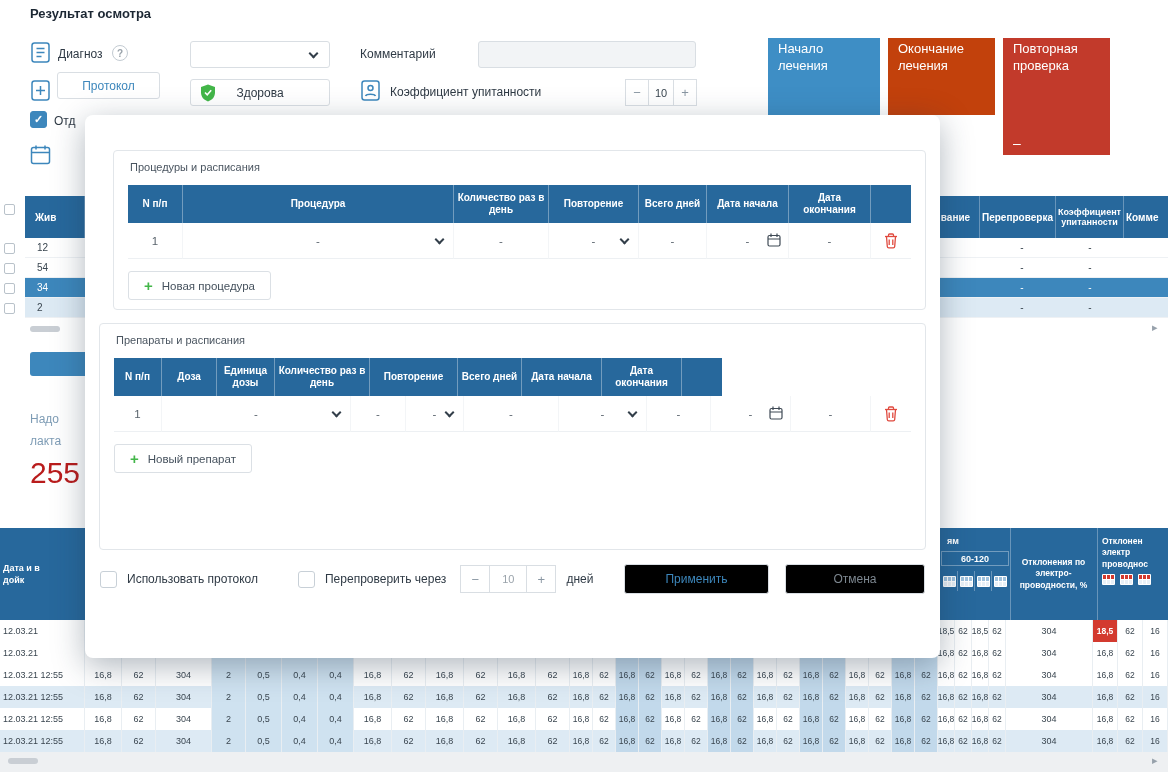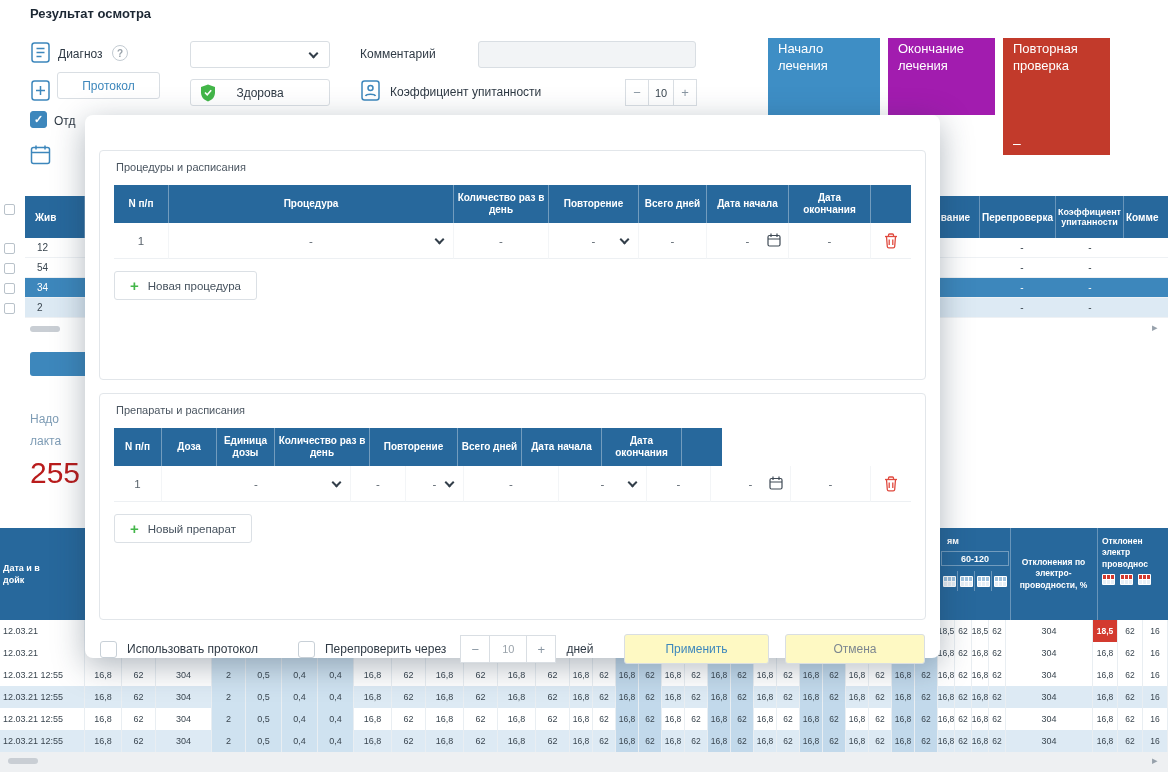--- a/index.html
+++ b/index.html
@@ -30,21 +30,21 @@
   .step-btn+ .step-val, .step-val + .step-btn{margin-left:-1px;}
   .step-val{width:26px;border:1px solid #d9dee3;display:flex;align-items:center;justify-content:center;
             font-size:11px;color:#3a4650;background:#fff;}
   .checkbox{width:17px;height:17px;border:1px solid #c8d0d7;border-radius:3px;background:#fff;display:inline-flex;
             align-items:center;justify-content:center;cursor:pointer;flex:none;}
   .checkbox.checked{background:#3d87bc;border-color:#3d87bc;color:#fff;font-size:11px;font-weight:bold;}
 
   
   .card{color:#fff;font-size:13px;line-height:1.3;padding:3px 10px;cursor:pointer;}
   .card-start{left:768px;top:38px;width:112px;height:77px;background:#3e8ec5;}
-  .card-end{left:888px;top:38px;width:107px;height:77px;background:#a21caf;}
+  .card-end{left:888px;top:38px;width:107px;height:77px;background:#c2410c;}
   .card-recheck{left:1003px;top:38px;width:107px;height:117px;background:#c23a2b;
                 display:flex;flex-direction:column;justify-content:space-between;}
 
   
   .a-header{left:25px;top:196px;width:1143px;height:42px;background:#27689c;display:flex;align-items:stretch;}
   .ah{display:flex;align-items:center;justify-content:center;border-right:1px solid rgba(255,255,255,.3);
       font-weight:bold;font-size:10px;color:#fff;text-align:center;padding:2px;}
   .ac-id{flex:0 0 60px;}
   .ac-spacer{flex:1 1 auto;}
   .ac-name{flex:0 0 48px;}
@@ -104,21 +104,21 @@
   .mc-tail{width:25px;font-size:8.5px;}
   .m-row .mt-cell.hl{background:#cfe2f0;}
   .m-row .mt-cell.hl2{background:#c2d9eb;}
   .m-row .mt-cell.alert{background:#d33a2f;color:#fff;font-weight:bold;}
   .bottom-strip{left:0;top:752px;width:1168px;height:20px;background:#eef0f2;}
 
   
   .modal{left:85px;top:115px;width:855px;height:543px;background:#fff;border-radius:8px;z-index:10;
          box-shadow:0 8px 32px rgba(30,50,70,.35);padding:35px 14px 0 14px;}
   .m-section{border:1px solid #e2e6ea;border-radius:4px;padding:10px 14px;background:#fff;}
-  .sec-proc{height:230px;}
+  .sec-proc{height:160px;margin-left:14px;}
   .sec-drug{height:227px;margin-top:13px;}
   .section-title{font-size:11px;color:#4a5560;margin:0 0 12px 2px;}
   .p-header{display:flex;align-items:stretch;}
   .ph{background:#27689c;color:#fff;font-size:10px;font-weight:bold;display:flex;align-items:center;
       justify-content:center;text-align:center;min-height:38px;padding:2px 3px;line-height:1.2;
       border-right:1px solid rgba(255,255,255,.35);}
   .ph:last-child{border-right:none;}
   .p-row{display:flex;align-items:stretch;}
   .pr{height:36px;display:flex;align-items:center;justify-content:center;font-size:11.5px;color:#5a646d;
       position:relative;border-bottom:1px solid #edf0f3;border-right:1px solid #f3f5f7;}
@@ -134,21 +134,21 @@
   .add-btn{display:inline-flex;align-items:center;gap:9px;border:1px solid #dbe0e5;border-radius:3px;
            background:#fff;padding:6px 15px;margin-top:12px;font-size:11.5px;color:#46525e;cursor:pointer;
            font-family:"Liberation Sans",sans-serif;}
   .add-btn .plus{color:#43b649;font-size:15px;font-weight:bold;line-height:1;}
   .modal-footer{display:flex;align-items:center;margin-top:14px;padding:0 1px;}
   .f-label{font-size:12px;color:#2f3a45;margin-left:10px;}
   .modal-footer .stepper{margin-left:14px;height:28px;}
   .modal-footer .step-btn{width:30px;}
   .modal-footer .step-val{width:38px;color:#9aa3ab;}
   .spacer{flex:1 1 auto;}
-  .action-btn{width:145px;height:30px;border:1px solid #d9dee3;border-radius:3px;background:#fef9c3;
+  .action-btn{width:145px;height:30px;border:1px solid #d9dee3;border-radius:3px;background:#000000;
               font-size:12px;cursor:pointer;font-family:"Liberation Sans",sans-serif;}
   .action-btn.apply{color:#3d87bc;}
   .action-btn.cancel{color:#7d8790;margin-left:16px;width:140px;}
   .cb2{margin-left:40px;}
 </style>
 </head>
 <body>
 
 <div class="screen">
 

